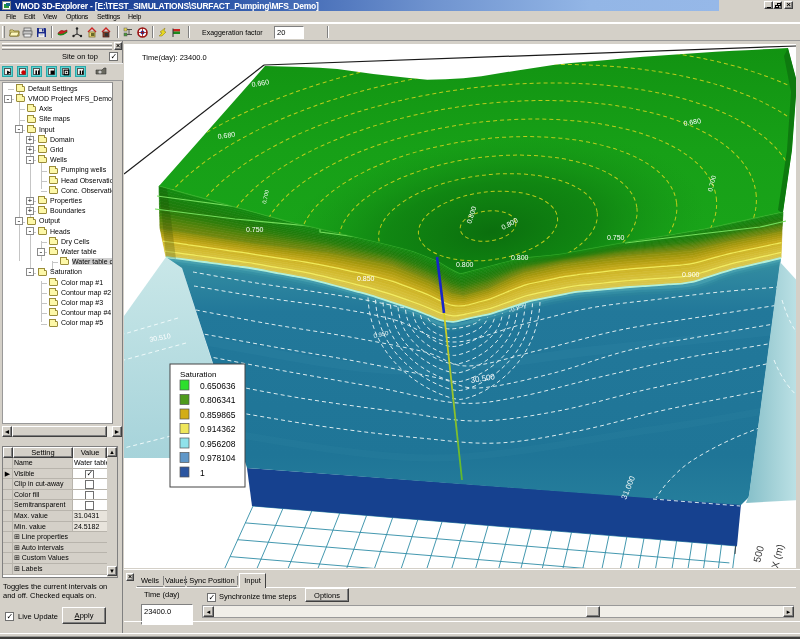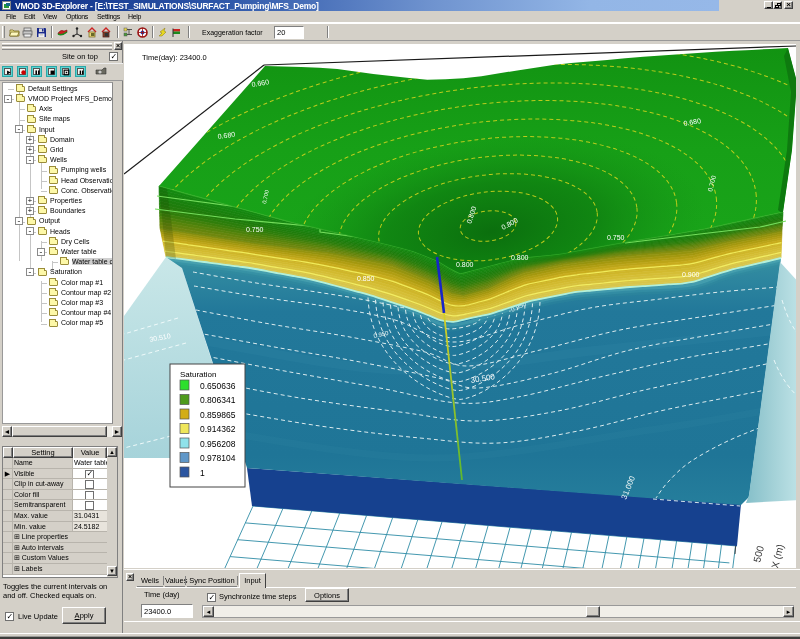--- a/index.html
+++ b/index.html
@@ -551,21 +551,21 @@
     <div class="abs" style="left:39px;top:6px;width:1px;height:9px;background:#808080;"></div>
     <div class="abs" style="left:41px;top:5px;width:20px;height:12px;border-bottom:1px solid #808080;font-size:7.5px;text-align:center;line-height:11px;">Values</div>
     <div class="abs" style="left:61px;top:6px;width:1px;height:9px;background:#808080;"></div>
     <div class="abs" style="left:63px;top:5px;width:50px;height:12px;border-bottom:1px solid #808080;font-size:7.5px;text-align:center;line-height:11px;">Sync Position</div>
     <div class="abs" style="left:113px;top:6px;width:1px;height:9px;background:#808080;"></div>
     <div class="abs" style="left:115px;top:3px;width:27px;height:15px;background:#d4d0c8;border-top:1px solid #fff;border-left:1px solid #fff;border-right:1px solid #404040;font-size:7.5px;text-align:center;line-height:14px;z-index:2;">Input</div>
     <div class="t" style="left:20px;top:20px;font-size:7.5px;">Time (day)</div>
     <div class="cb on" style="left:83px;top:23px;"></div>
     <div class="t" style="left:95px;top:22px;font-size:7.5px;">Synchronize time steps</div>
     <div class="abs raised" style="left:181px;top:18px;width:44px;height:14px;text-align:center;font-size:7.5px;line-height:13px;">Options</div>
-    <div class="abs sunken" style="left:17px;top:34px;width:52px;height:14px;">
+    <div class="abs sunken" style="left:17px;top:34px;width:52px;height:21px;">
       <div class="t" style="left:2px;top:1.5px;font-size:7.5px;">23400.0</div>
     </div>
     <div class="abs" style="left:78px;top:35px;width:592px;height:13px;background:#f1efe9;border:1px solid #999;">
       <div class="abs raised" style="left:0;top:0;width:11px;height:11px;font-size:6px;line-height:10px;text-align:center;">◄</div>
       <div class="abs raised" style="left:383px;top:0;width:14px;height:11px;"></div>
       <div class="abs raised" style="left:580px;top:0;width:11px;height:11px;font-size:6px;line-height:10px;text-align:center;">►</div>
     </div>
     <div class="abs" style="left:0px;top:51px;width:676px;height:1px;background:#fff;"></div>
   </div>
 <div class="abs" style="left:0;top:633px;width:800px;height:6px;background:#d4d0c8;border-top:1px solid #fff;"></div>

